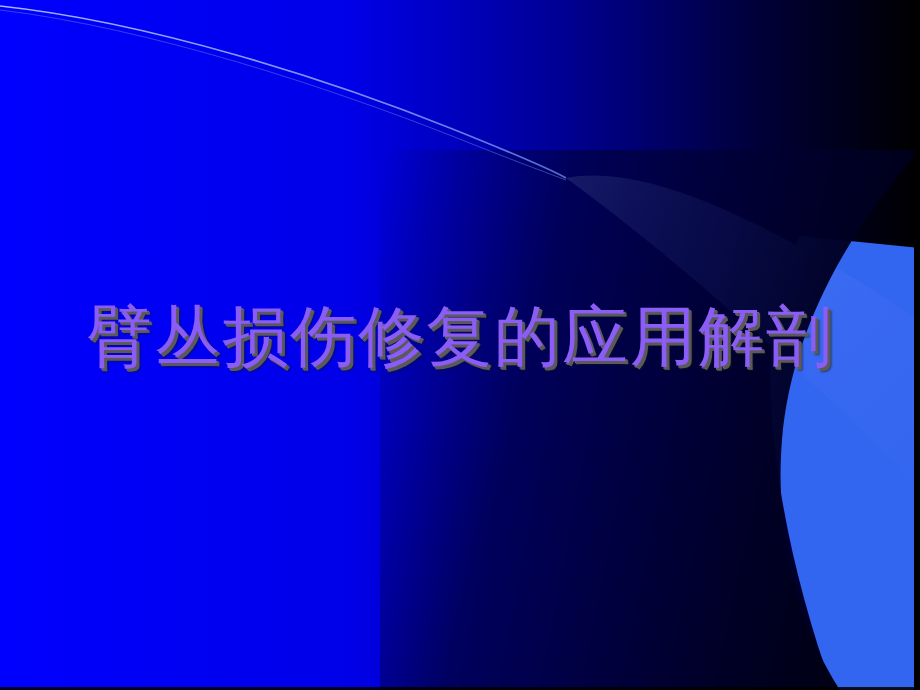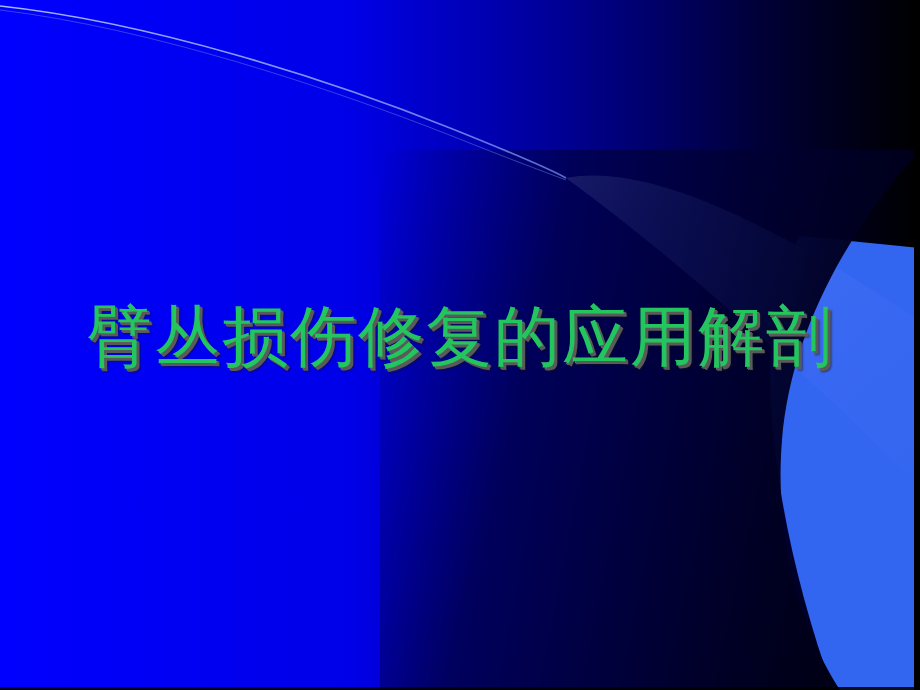--- a/index.html
+++ b/index.html
@@ -36,21 +36,21 @@
     pointer-events: none;
   }
   #slide-title {
     position: relative;
     top: -8px;
     font-family: "DejaVu Serif", "Liberation Serif", serif;
     font-size: 66px;
     line-height: 1.05;
     font-weight: 400;
     letter-spacing: 2px;
-    color: #22c55e;
+    color: #8b5cf6;
     white-space: nowrap;
     text-shadow:
        3px 3px 0 #5a5a5a,
        2px 2px 0 #6b6b6b,
        4px 4px 2px rgba(20,20,20,0.55);
     pointer-events: auto;
   }
 </style>
 </head>
 <body>

